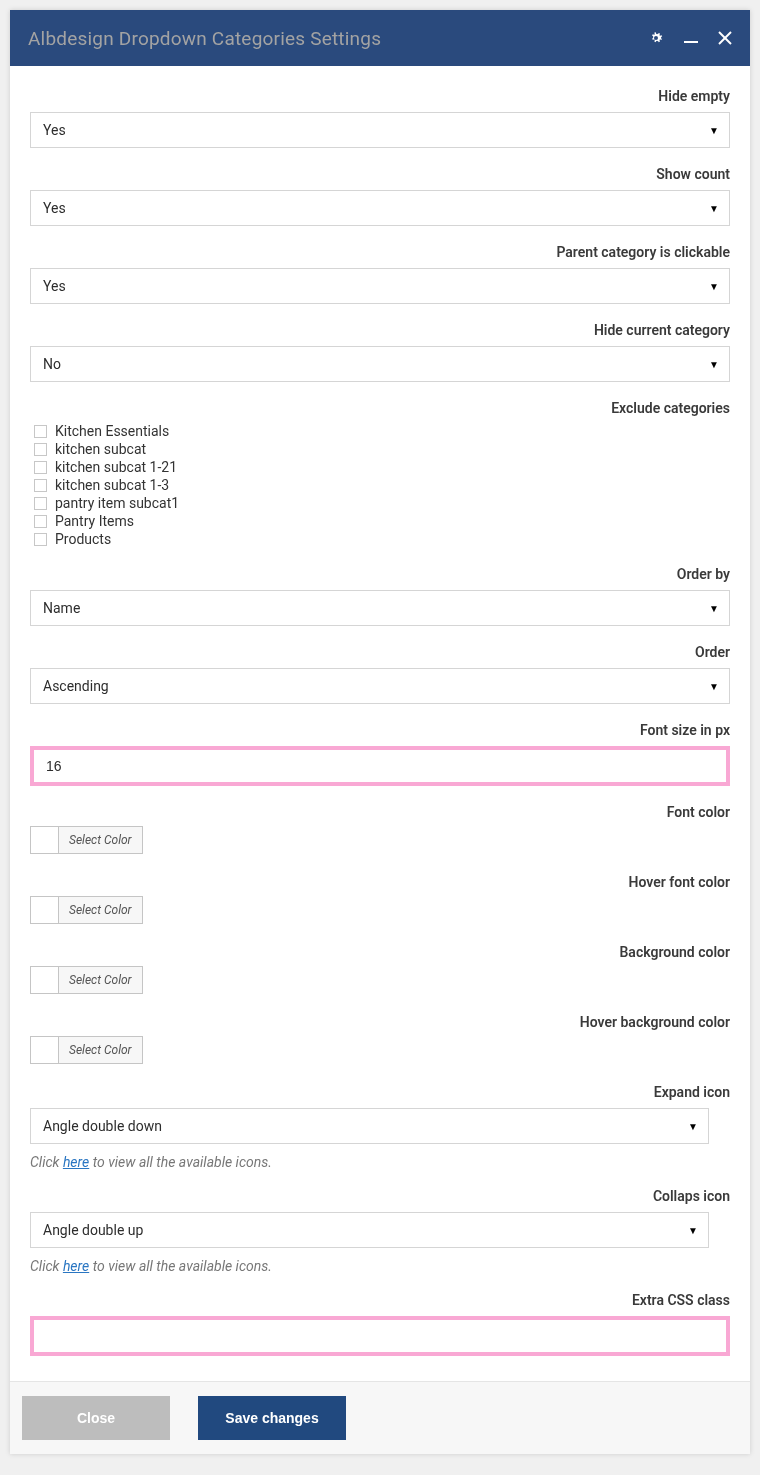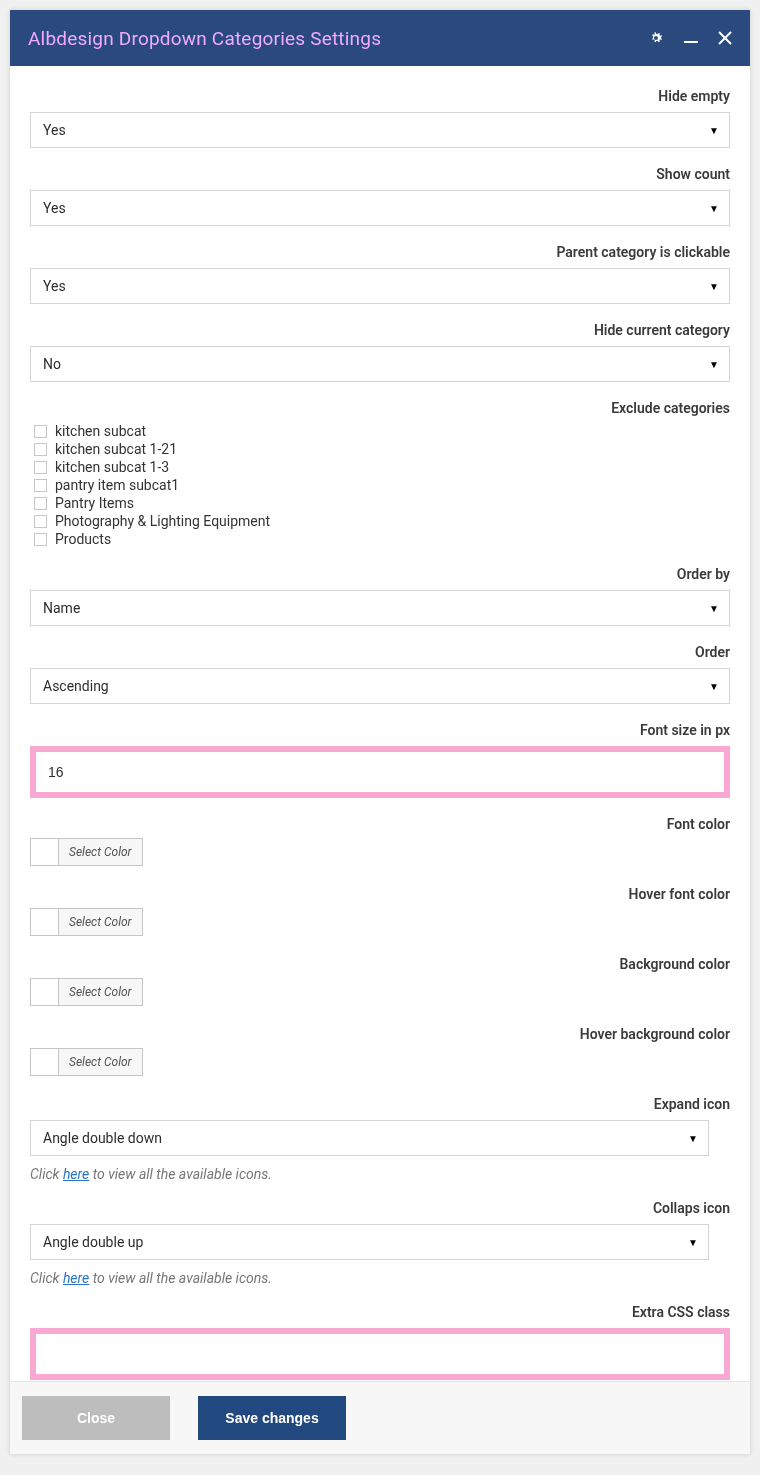--- a/index.html
+++ b/index.html
@@ -16,21 +16,21 @@
   .panel {
     position: absolute;
     left: 10px;
     top: 10px;
     width: 740px;
     background: #fff;
     box-shadow: 0 0 5px rgba(0,0,0,0.15);
   }
   .header {
     background: #2a4a7d;
-    color: #f0abfc;
+    color: #a3a3a3;
     height: 56px;
     display: flex;
     align-items: center;
     justify-content: space-between;
     padding: 0 18px 0 18px;
   }
   .header-title {
     font-size: 19px;
     font-weight: 400;
     letter-spacing: 0.2px;
@@ -86,22 +86,22 @@
   .checkbox {
     width: 13px;
     height: 13px;
     border: 1px solid #c7c7c7;
     background: #fff;
     flex-shrink:0;
   }
   .checkbox-label { font-size: 14px; color: #333; }
   .text-input {
     width: 100%;
-    border: 6px solid #f9a8d4;
-    height: 52px;
+    border: 4px solid #f9a8d4;
+    height: 40px;
     padding: 0 12px;
     font-size: 14px;
     color: #2d2d2d;
   }
   .color-picker {
     display: inline-flex;
     border: 1px solid #c5c5c5;
     height: 28px;
     margin-top: -2px;
     font-style: italic;
@@ -203,41 +203,41 @@
         <span class="select-value">No</span>
         <span class="select-caret">▼</span>
       </div>
     </div>
 
     <div class="field-group">
       <label class="field-label">Exclude categories</label>
       <div class="checkbox-list" id="exclude-list">
           <div class="checkbox-row">
             <span class="checkbox"></span>
+            <span class="checkbox-label">Kitchen Essentials</span>
+          </div>
+          <div class="checkbox-row">
+            <span class="checkbox"></span>
             <span class="checkbox-label">kitchen subcat</span>
           </div>
           <div class="checkbox-row">
             <span class="checkbox"></span>
             <span class="checkbox-label">kitchen subcat 1-21</span>
           </div>
           <div class="checkbox-row">
             <span class="checkbox"></span>
             <span class="checkbox-label">kitchen subcat 1-3</span>
           </div>
           <div class="checkbox-row">
             <span class="checkbox"></span>
             <span class="checkbox-label">pantry item subcat1</span>
           </div>
           <div class="checkbox-row">
             <span class="checkbox"></span>
             <span class="checkbox-label">Pantry Items</span>
-          </div>
-          <div class="checkbox-row">
-            <span class="checkbox"></span>
-            <span class="checkbox-label">Photography &amp; Lighting Equipment</span>
           </div>
           <div class="checkbox-row">
             <span class="checkbox"></span>
             <span class="checkbox-label">Products</span>
           </div>
         </div>
     </div>
 
     <div class="field-group">
       <label class="field-label">Order by</label>

